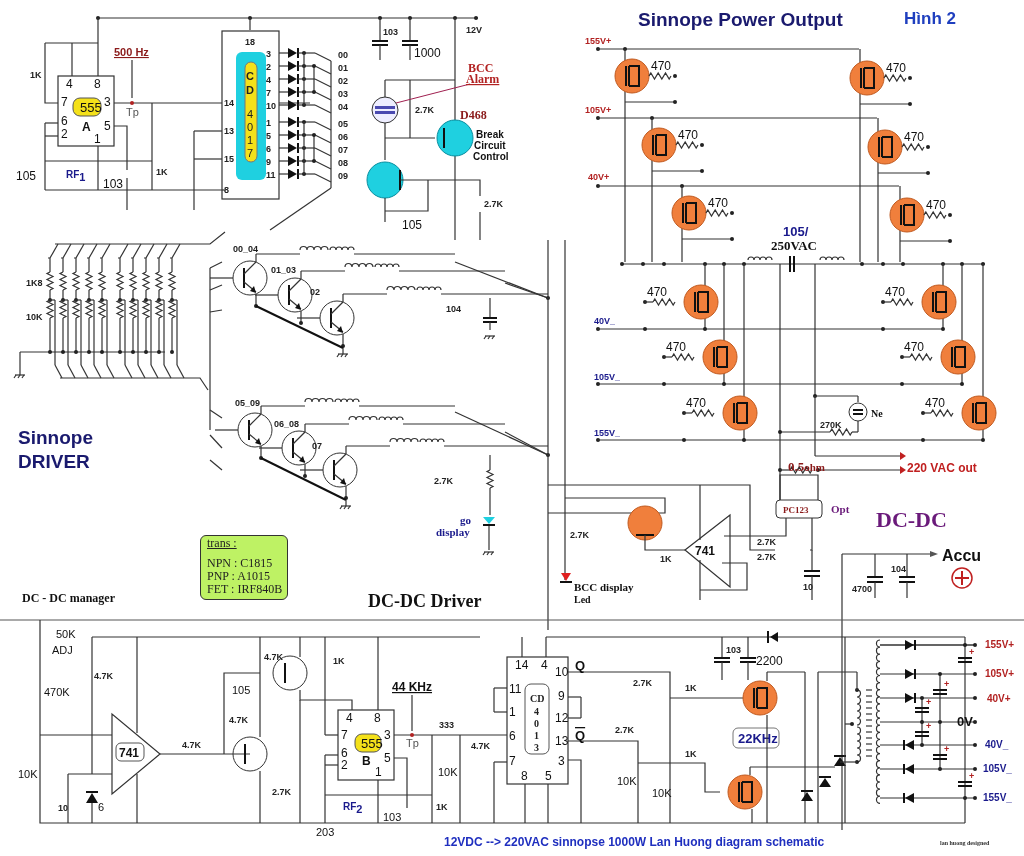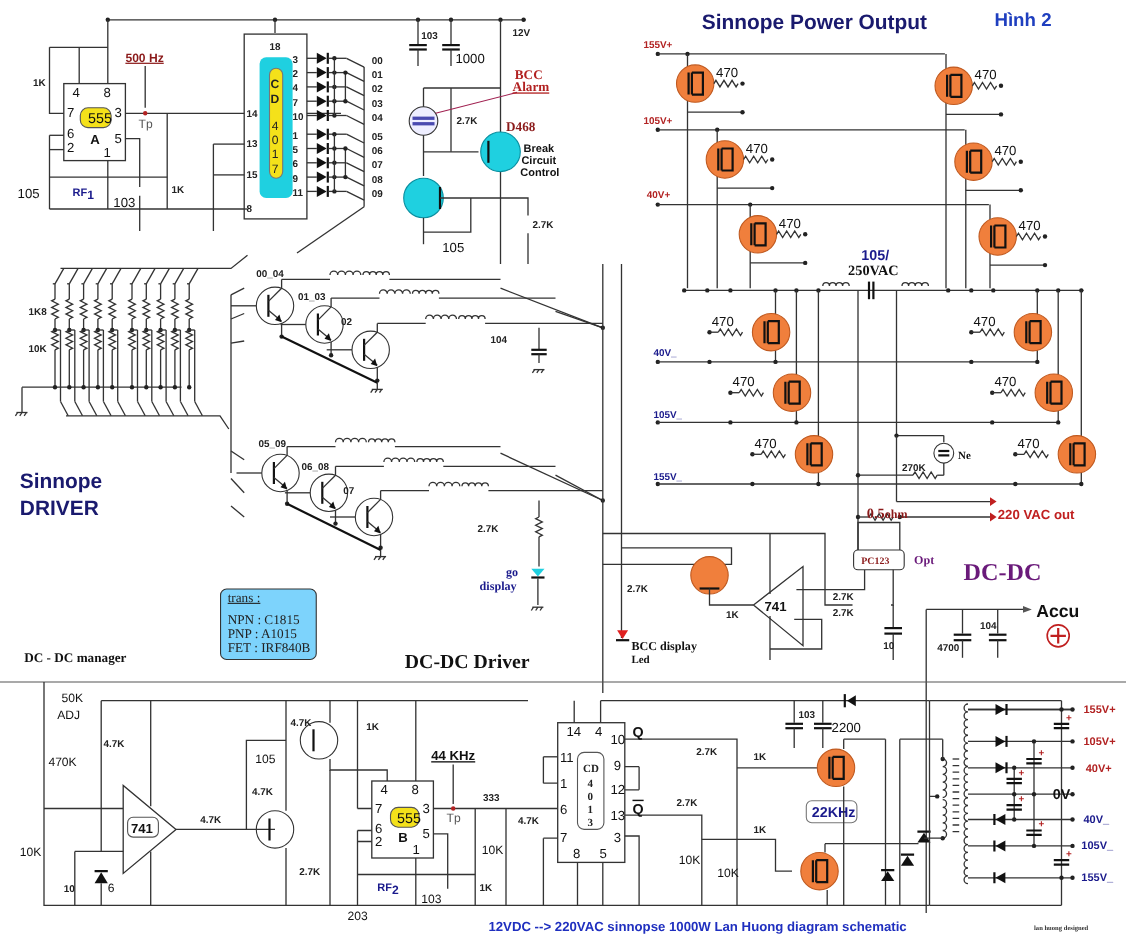--- a/index.html
+++ b/index.html
@@ -1074,18 +1074,18 @@
     </g>
   <text x="985" y="648" font-size="10" font-weight="bold" fill="#b22222">155V+</text>
   <text x="985" y="677" font-size="10" font-weight="bold" fill="#b22222">105V+</text>
   <text x="987" y="702" font-size="10" font-weight="bold" fill="#b22222">40V+</text>
   <text x="957" y="726" font-size="13" font-weight="bold" fill="#111">0V</text>
   <text x="985" y="748" font-size="10" font-weight="bold" fill="#1a1a8c">40V_</text>
   <text x="983" y="772" font-size="10" font-weight="bold" fill="#1a1a8c">105V_</text>
   <text x="983" y="801" font-size="10" font-weight="bold" fill="#1a1a8c">155V_</text>
 </svg>
 
-<div style="position:absolute;left:200px;top:535px;width:88px;height:65px;border:1.5px solid #333;border-radius:6px;background:#7dd3fc;font-family:'Liberation Serif',serif;font-size:12px;line-height:13px;color:#222;padding:1px 0 0 6px;box-sizing:border-box;">
+<div style="position:absolute;left:200px;top:535px;width:88px;height:65px;border:1.5px solid #333;border-radius:6px;background:#bef264;font-family:'Liberation Serif',serif;font-size:12px;line-height:13px;color:#222;padding:1px 0 0 6px;box-sizing:border-box;">
   <div style="text-decoration:underline;margin-bottom:7px;">trans :</div>
   <div>NPN : C1815</div>
   <div>PNP : A1015</div>
   <div>FET : IRF840B</div>
 </div>
 
 </body></html>

